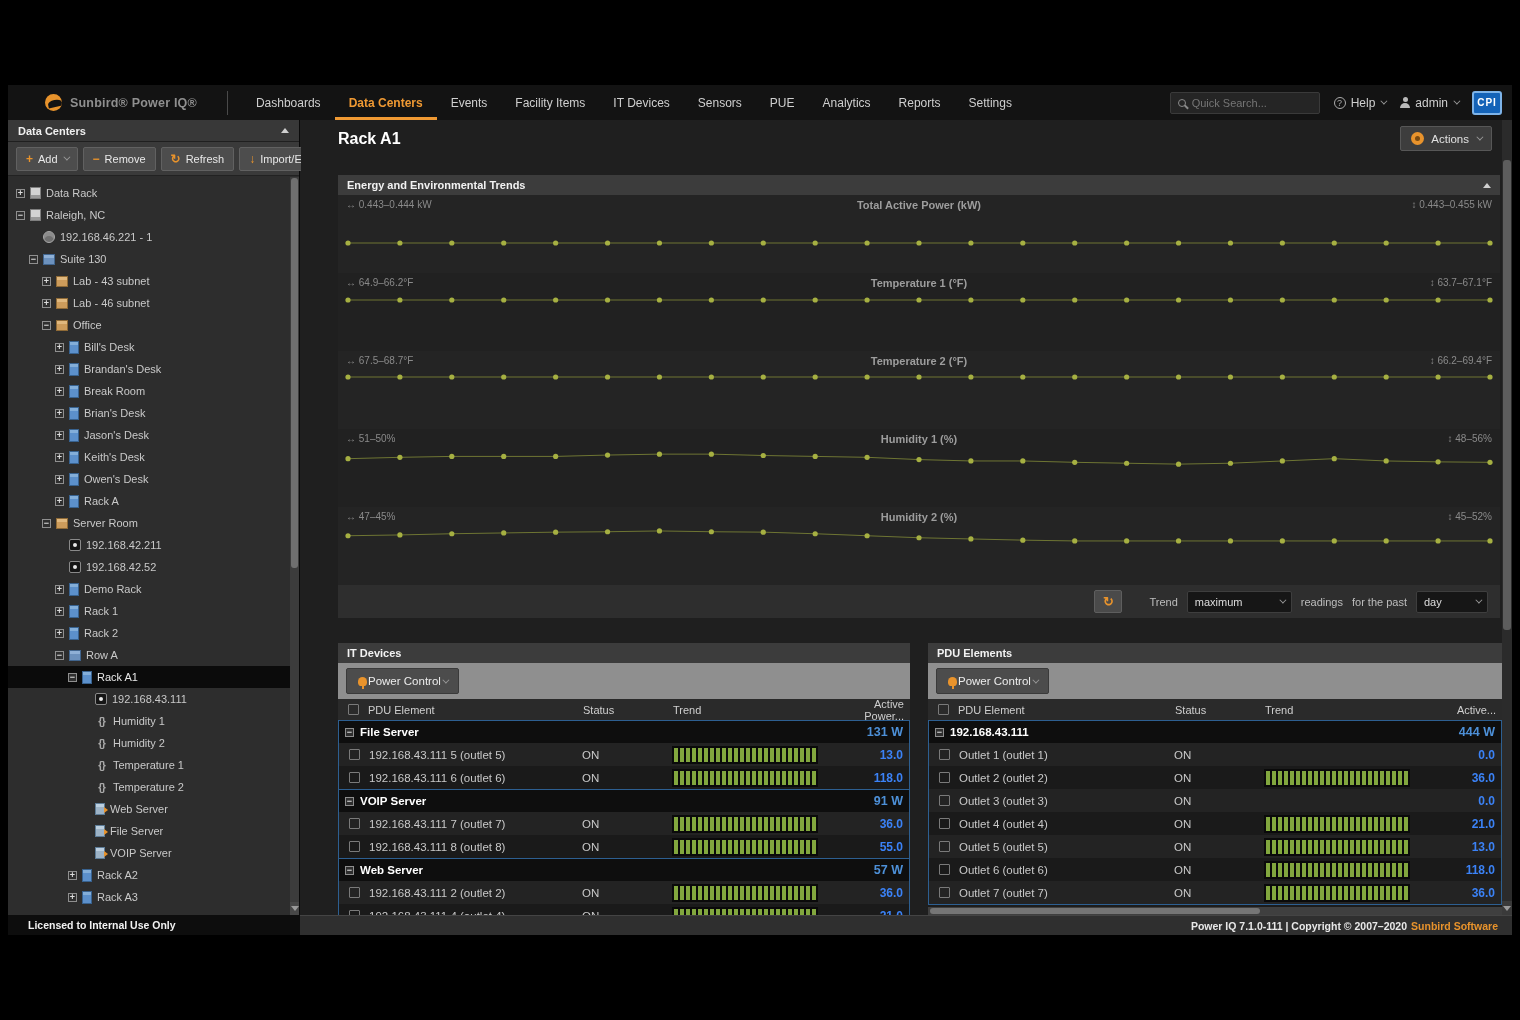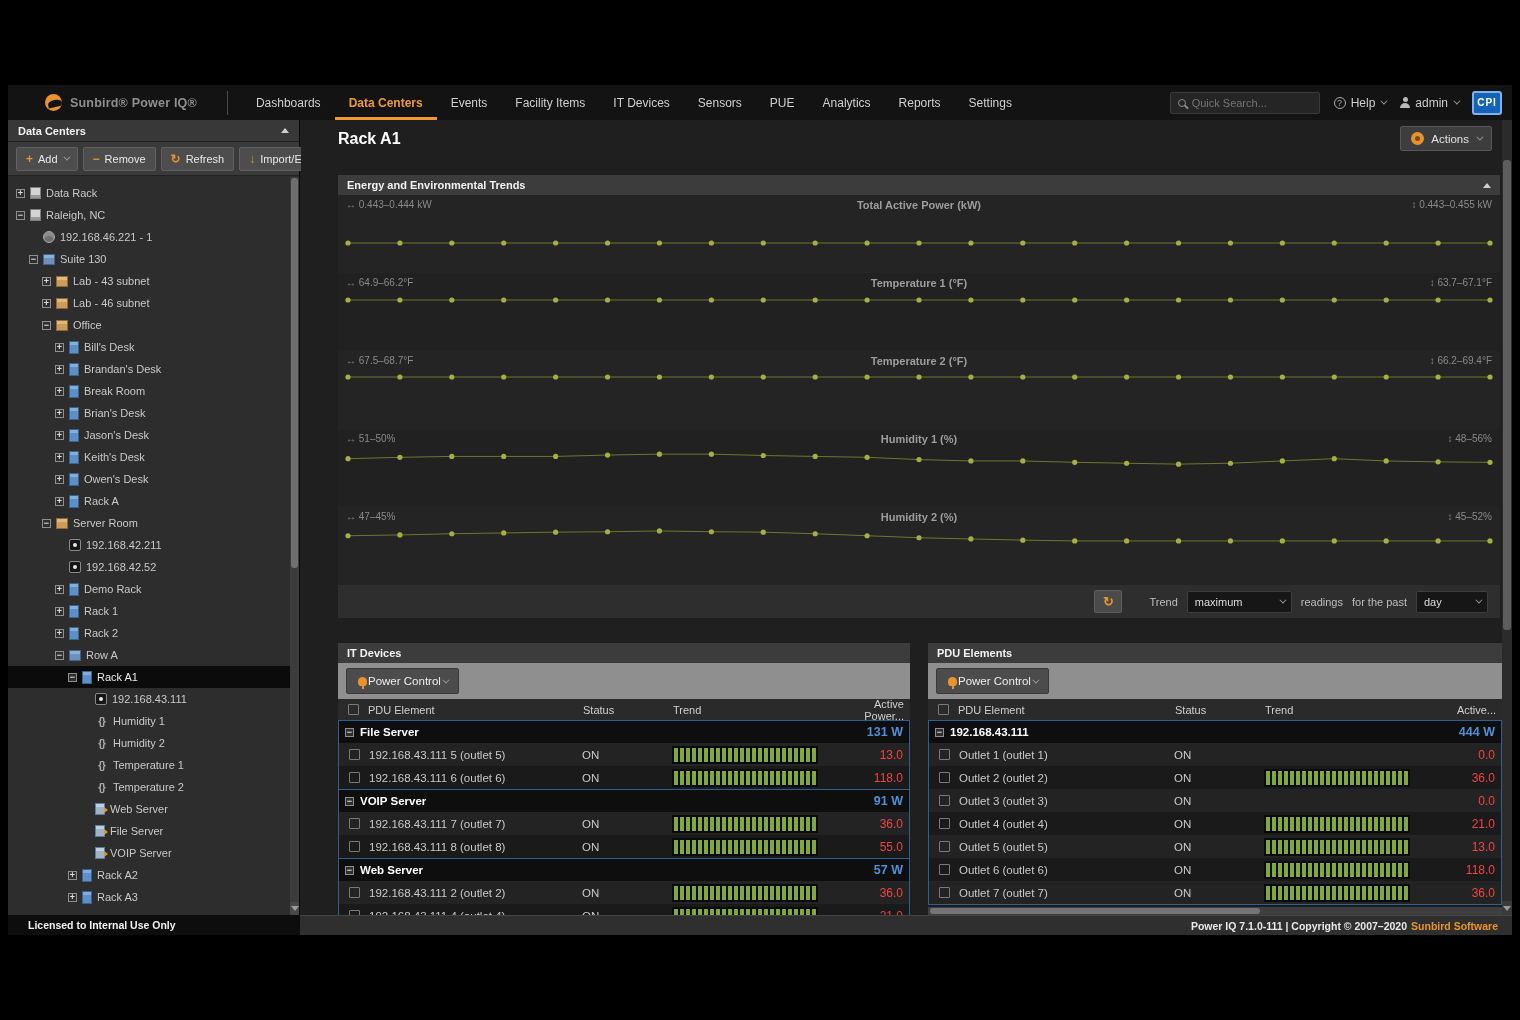--- a/index.html
+++ b/index.html
@@ -98,21 +98,21 @@
   .row:nth-child(even) { background:#232323; }
   .row:nth-child(odd) { background:#1a1a1a; }
   .grp { border:1px solid #2d5f91; margin-top:-1px; }
   .grp-hd { height:22px; background:#0e0e0e; display:flex; align-items:center; color:#fff; font-weight:bold; font-size:11.5px; gap:6px; padding:0 6px; }
   .grp-hd .total { margin-left:auto; color:#4d90d8; font-size:12.5px; }
   .cb { width:11px; height:11px; border:1px solid #7a7a7a; border-radius:1px; background:transparent; flex:none; }
   .c-check { width:30px; display:flex; justify-content:center; flex:none; }
   .c-name { flex:1; overflow:hidden; white-space:nowrap; }
   .c-status { width:90px; flex:none; }
   .c-trend { width:165px; flex:none; display:flex; align-items:center; }
-  .c-power { width:72px; flex:none; text-align:right; padding-right:6px; color:#ef4444; font-weight:normal; font-size:12px; }
+  .c-power { width:72px; flex:none; text-align:right; padding-right:6px; color:#3b82f6; font-weight:bold; font-size:12px; }
   .bars { background:#0a0a0a; padding:2px; display:flex; gap:2px; }
   .bars i { display:block; width:4px; height:14px; background:#82a73e; }
   .mbox { width:9px; height:9px; border:1px solid #8f8f8f; background:#2f2f2f; color:#ddd; font-size:9px; line-height:7px; text-align:center; font-weight:bold; flex:none; }
 
   .main-scroll { position:absolute; right:0; top:0; width:10px; height:795px; background:#2b2b2b; }
   .main-thumb { position:absolute; top:40px; left:1px; width:8px; height:470px; background:#5d5d5d; border-radius:3px; }
   .main-arrow { position:absolute; bottom:0; left:0; width:10px; height:14px; background:#3a3a3a; display:flex; align-items:center; justify-content:center; }
   .h-scroll { position:absolute; left:627px; top:787px; width:574px; height:8px; background:#3f3f3f; }
   .h-thumb { position:absolute; left:2px; top:1px; width:330px; height:6px; background:#757575; border-radius:3px; }
 </style>

